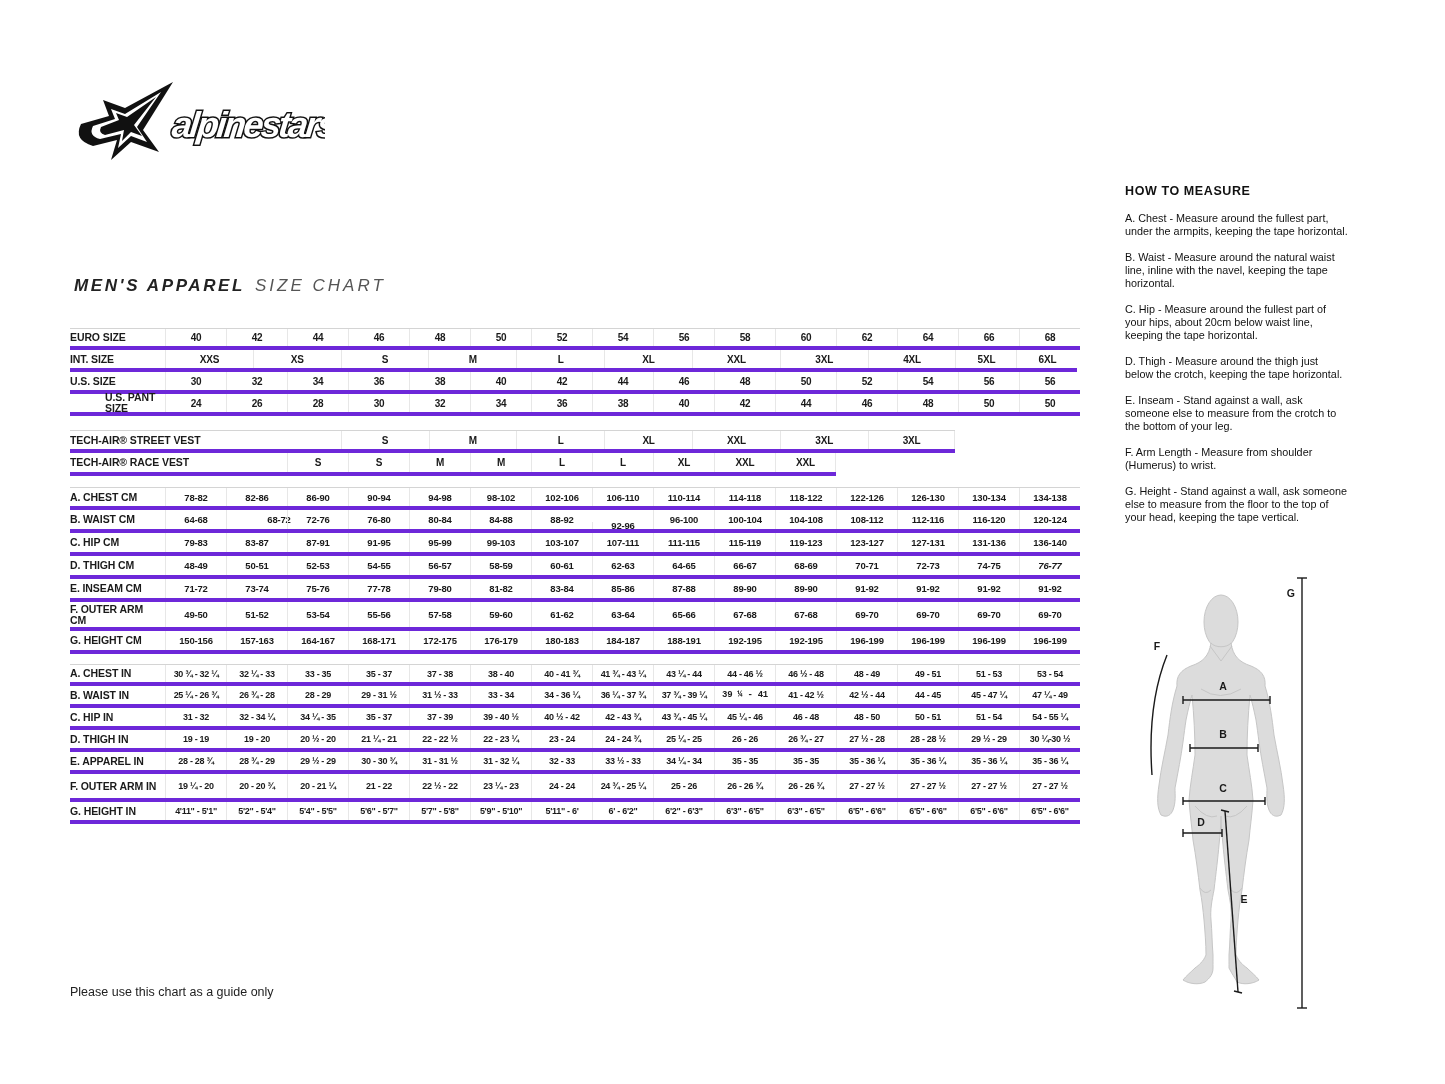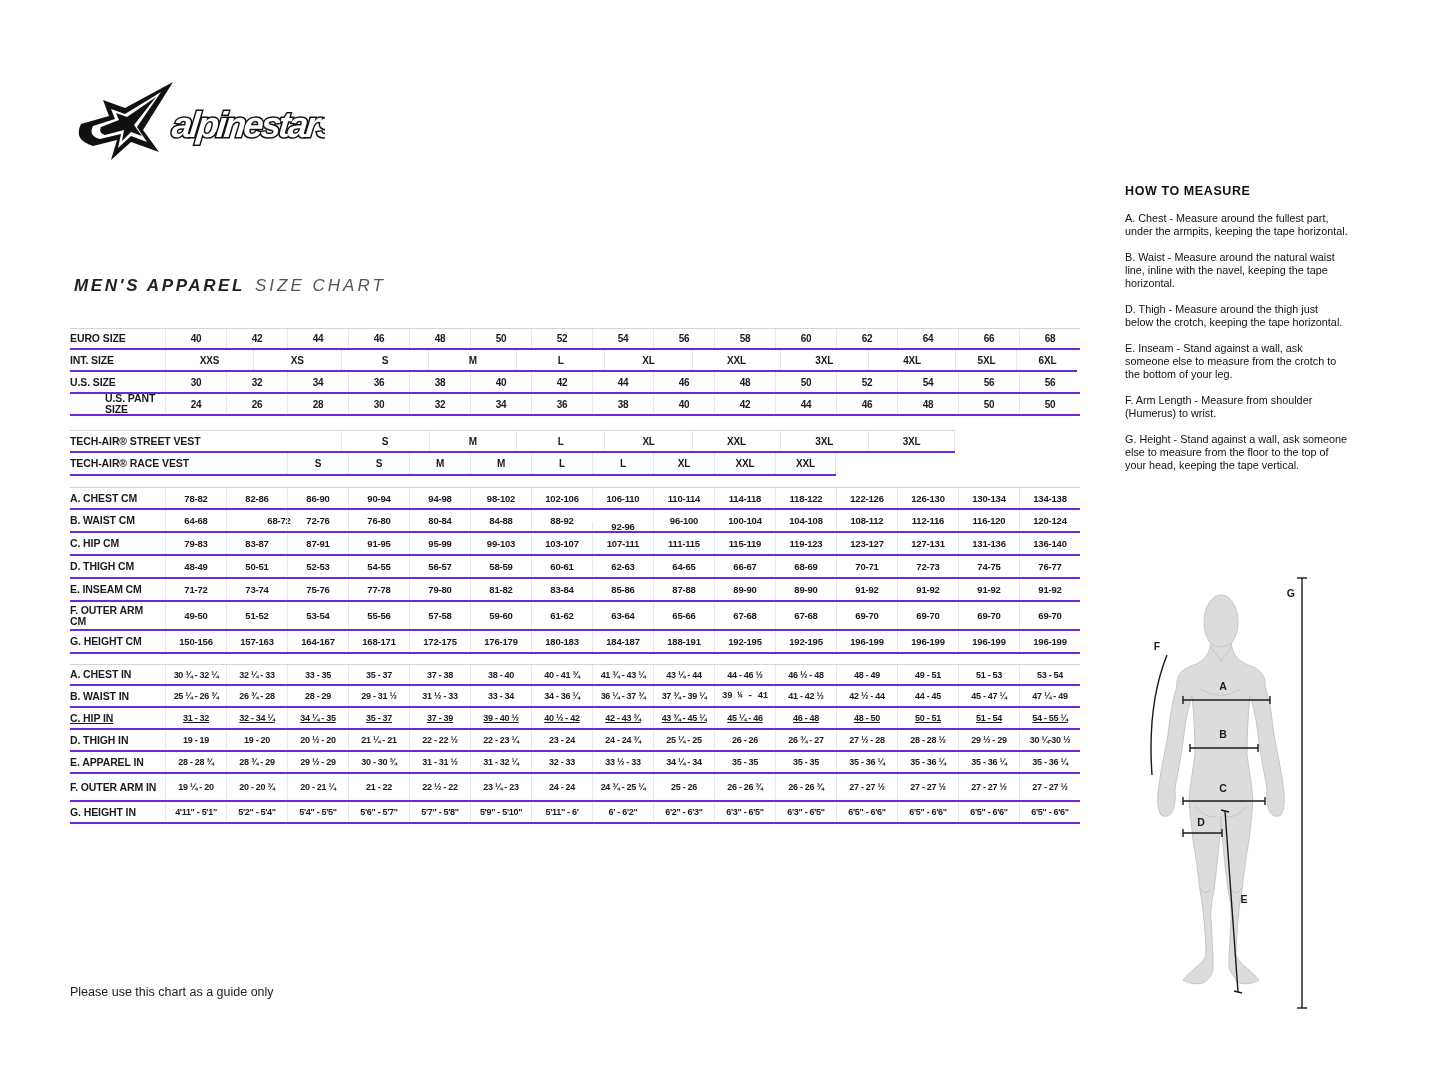--- a/index.html
+++ b/index.html
@@ -10,21 +10,21 @@
   .logo{position:absolute;left:73px;top:80px;width:252px;height:84px;}
 
   
   .title{position:absolute;left:74px;top:276px;white-space:nowrap;font-style:italic;}
   .title .main{font-size:17px;font-weight:bold;letter-spacing:2.6px;color:#222;}
   .title .sub{font-size:17px;font-weight:normal;letter-spacing:3px;color:#555;margin-left:10px;}
 
   
   .size-table{position:absolute;left:70px;top:328px;}
   .sect{width:max-content;}
-  .row{display:flex;align-items:center;width:max-content;border-bottom:2px solid #6d28d9;box-sizing:border-box;}
+  .row{display:flex;align-items:center;width:max-content;border-bottom:4px solid #6d28d9;box-sizing:border-box;}
   .row--first{border-top:1px solid #d4d4d4;}
   .row-label{font-weight:bold;font-size:10.5px;letter-spacing:-0.1px;line-height:11px;
              padding-right:4px;box-sizing:border-box;flex:none;}
   .cell{flex:none;text-align:center;font-weight:bold;font-size:10px;letter-spacing:-0.2px;
         white-space:nowrap;align-self:stretch;display:flex;align-items:center;justify-content:center;
         border-left:1px solid #e7e7e7;box-sizing:border-box;}
   .row--closed .cell:last-child{border-right:1px solid #e7e7e7;}
   .sect--cm .cell{font-size:9.5px;}
   .sect--inches .cell{font-size:9px;letter-spacing:-0.3px;}
 
@@ -217,21 +217,21 @@
           <div class="cell" style="width: 61px;">56-57</div>
           <div class="cell" style="width: 61px;">58-59</div>
           <div class="cell" style="width: 61px;">60-61</div>
           <div class="cell" style="width: 61px;">62-63</div>
           <div class="cell" style="width: 61px;">64-65</div>
           <div class="cell" style="width: 61px;">66-67</div>
           <div class="cell" style="width: 61px;">68-69</div>
           <div class="cell" style="width: 61px;">70-71</div>
           <div class="cell" style="width: 61px;">72-73</div>
           <div class="cell" style="width: 61px;">74-75</div>
-          <div class="cell" style="width: 61px;">76-77</div>
+          <div class="cell" style="width: 61px; font-style: italic;">76-77</div>
         </div>
         <div class="row" style="height: 23px;">
           <div class="row-label" style="width: 95px;">E. INSEAM CM</div>
           <div class="cell" style="width: 61px;">71-72</div>
           <div class="cell" style="width: 61px;">73-74</div>
           <div class="cell" style="width: 61px;">75-76</div>
           <div class="cell" style="width: 61px;">77-78</div>
           <div class="cell" style="width: 61px;">79-80</div>
           <div class="cell" style="width: 61px;">81-82</div>
           <div class="cell" style="width: 61px;">83-84</div>
@@ -311,21 +311,21 @@
           <div class="cell" style="width: 61px;">34 - 36 ¼</div>
           <div class="cell" style="width: 61px;">36 ¼ - 37 ¾</div>
           <div class="cell" style="width: 61px;">37 ¾ - 39 ¼</div>
           <div class="cell" style="width: 61px; font-family: Liberation Mono, monospace;">39 ¼ - 41</div>
           <div class="cell" style="width: 61px;">41 - 42 ½</div>
           <div class="cell" style="width: 61px;">42 ½ - 44</div>
           <div class="cell" style="width: 61px;">44 - 45</div>
           <div class="cell" style="width: 61px;">45 - 47 ¼</div>
           <div class="cell" style="width: 61px;">47 ¼ - 49</div>
         </div>
-        <div class="row" style="height: 22px; text-decoration: underline;">
+        <div class="row" style="height: 22px;">
           <div class="row-label" style="width: 95px;">C. HIP IN</div>
           <div class="cell" style="width: 61px;">31 - 32</div>
           <div class="cell" style="width: 61px;">32 - 34 ¼</div>
           <div class="cell" style="width: 61px;">34 ¼ - 35</div>
           <div class="cell" style="width: 61px;">35 - 37</div>
           <div class="cell" style="width: 61px;">37 - 39</div>
           <div class="cell" style="width: 61px;">39 - 40 ½</div>
           <div class="cell" style="width: 61px;">40 ½ - 42</div>
           <div class="cell" style="width: 61px;">42 - 43 ¾</div>
           <div class="cell" style="width: 61px;">43 ¾ - 45 ¼</div>
@@ -409,20 +409,21 @@
           <div class="cell" style="width: 61px;">6'5" - 6'6"</div>
         </div>
       </div>
     </div>
 
   <div class="htm">
     <h2>HOW TO MEASURE</h2>
     <div id="htm-items">
         <p>A. Chest - Measure around the fullest part, under the armpits, keeping the tape horizontal.</p>
         <p>B. Waist - Measure around the natural waist line, inline with the navel, keeping the tape horizontal.</p>
+        <p>C. Hip - Measure around the fullest part of your hips, about 20cm below waist line, keeping the tape horizontal.</p>
         <p>D. Thigh - Measure around the thigh just below the crotch, keeping the tape horizontal.</p>
         <p>E. Inseam - Stand against a wall, ask someone else to measure from the crotch to the bottom of your leg.</p>
         <p>F. Arm Length - Measure from shoulder (Humerus) to wrist.</p>
         <p>G. Height - Stand against a wall, ask someone else to measure from the floor to the top of your head, keeping the tape vertical.</p>
       </div>
   </div>
 
   <svg class="diagram" viewBox="0 0 170 450">
 
     <g>

